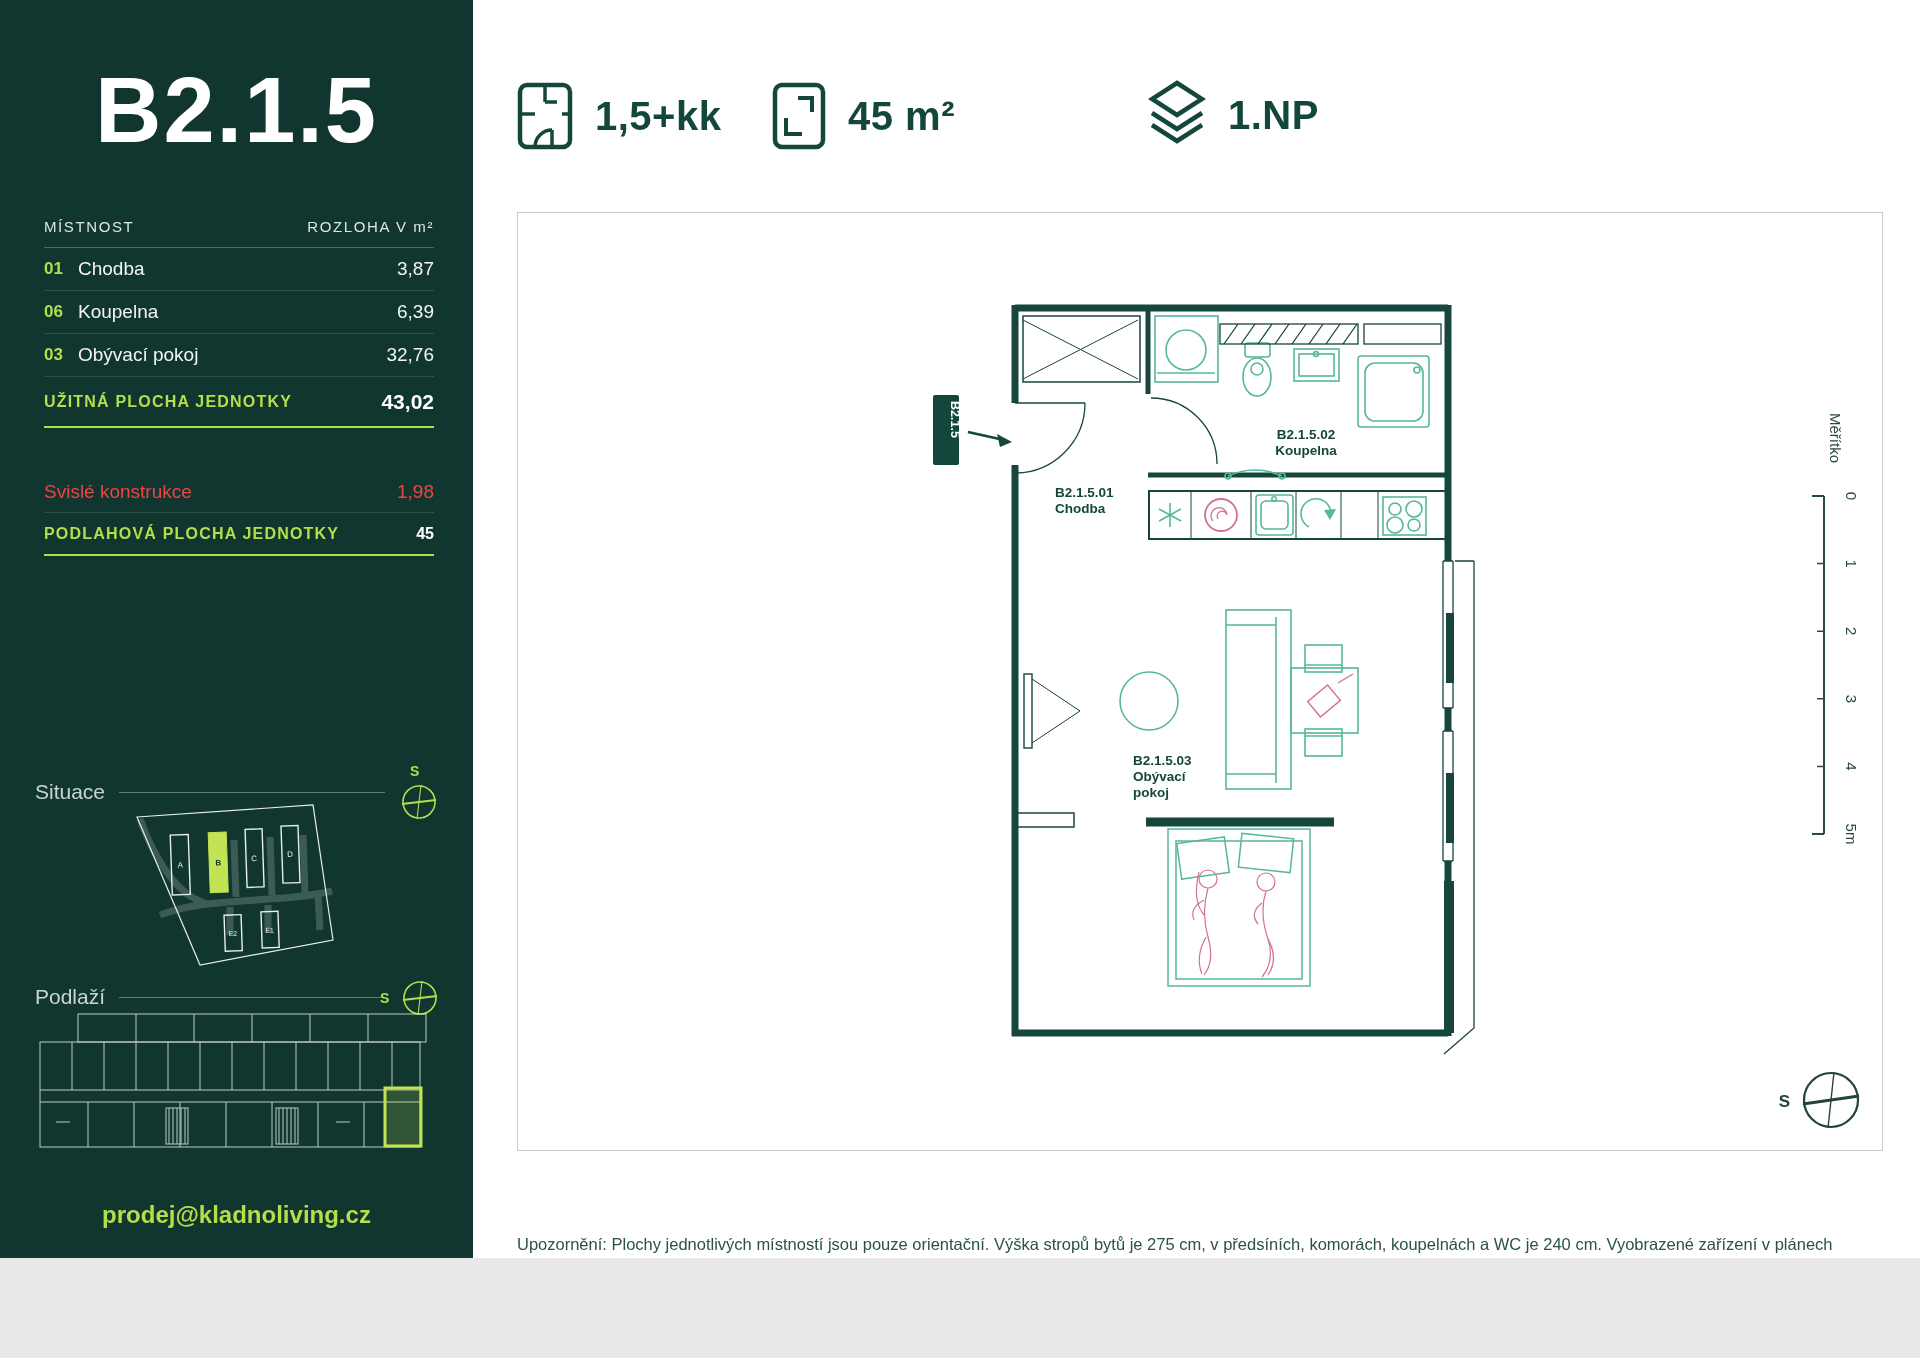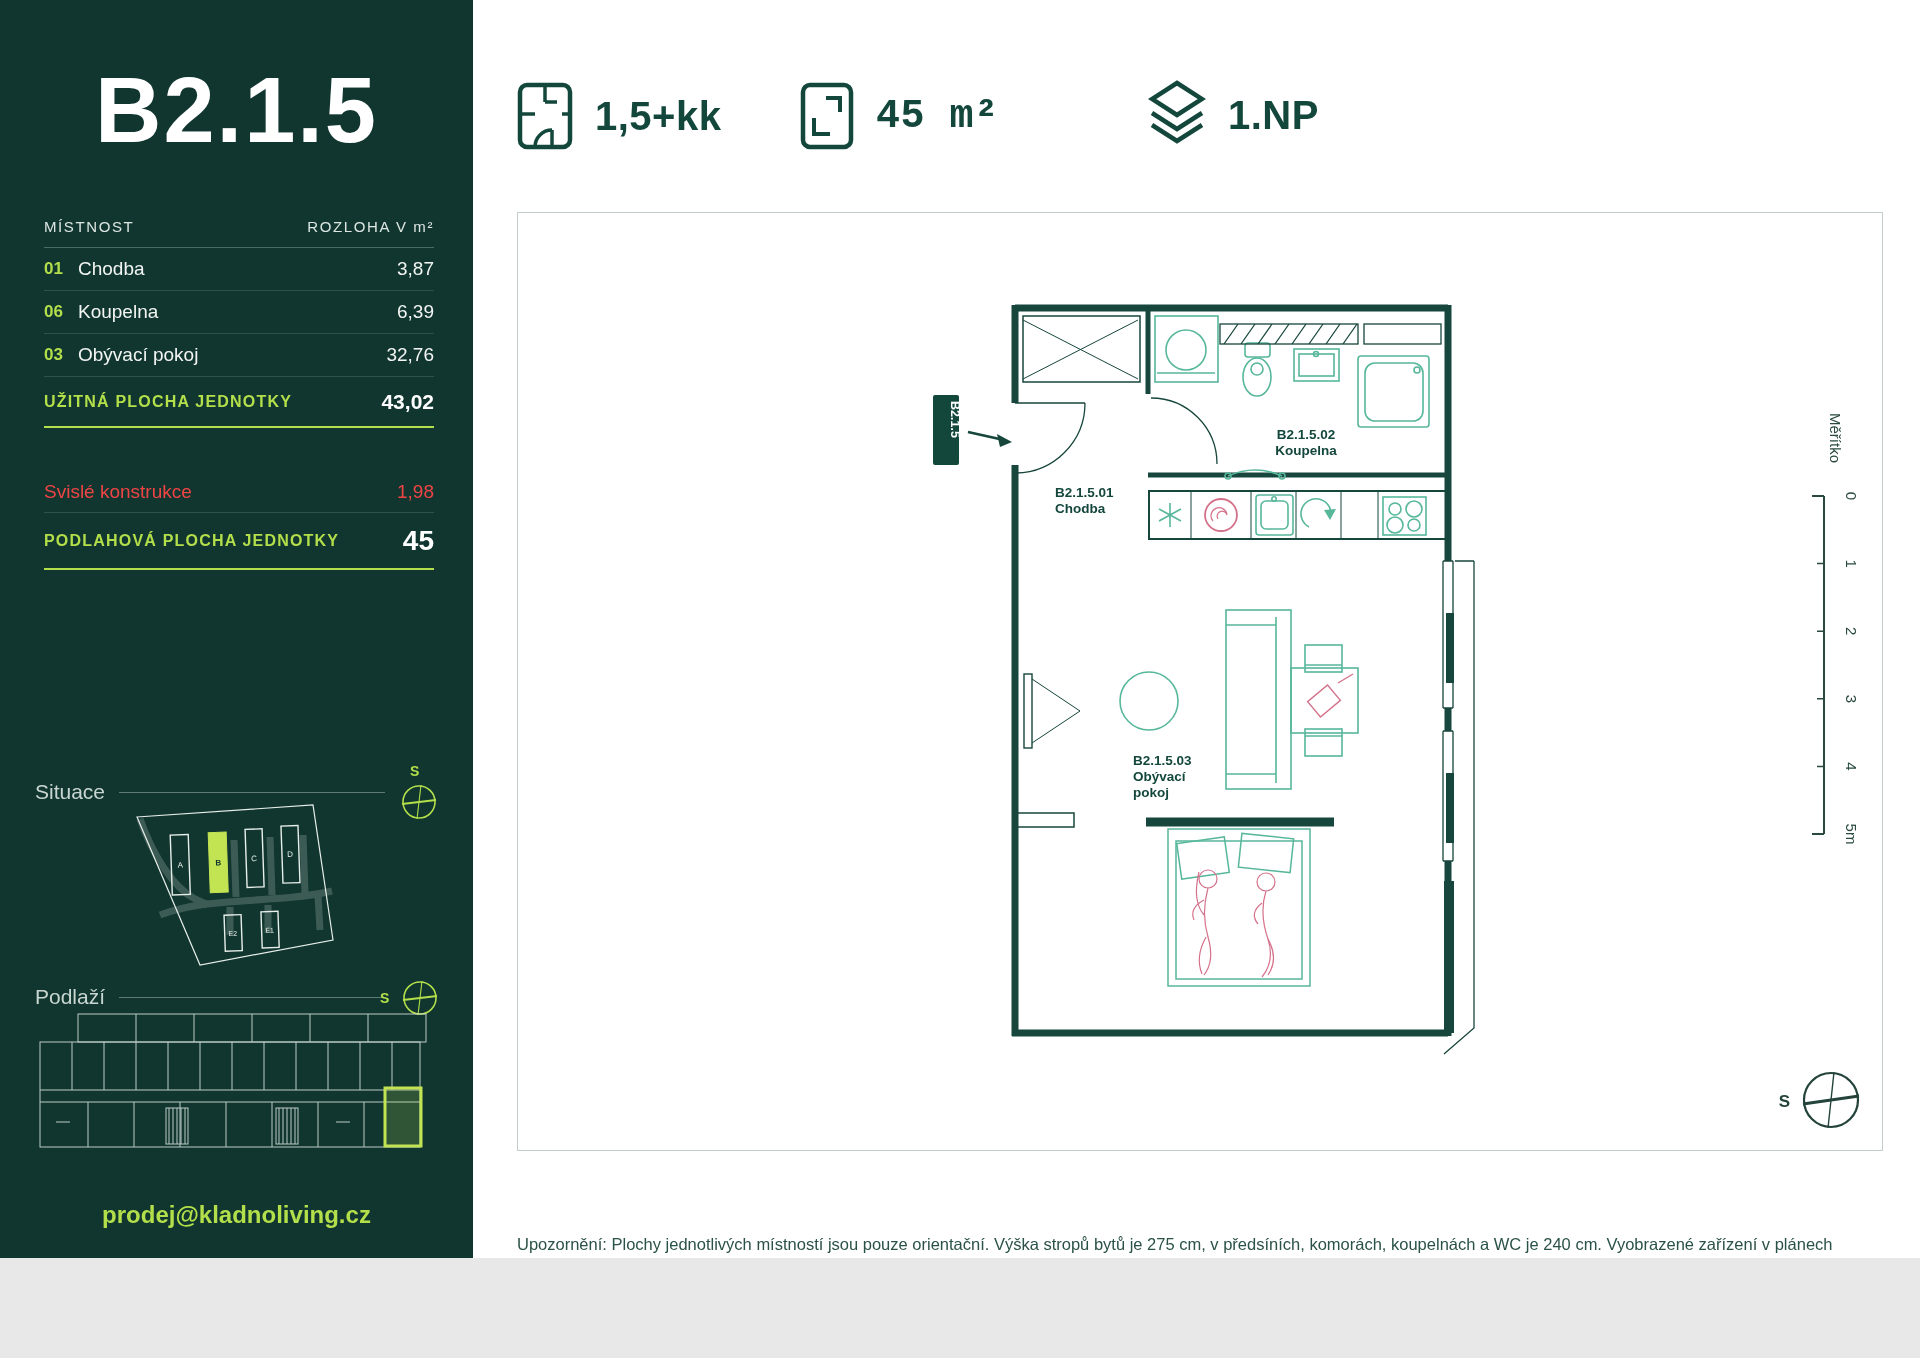--- a/index.html
+++ b/index.html
@@ -15,23 +15,23 @@
   .rt-row{display:flex;align-items:center;font-size:19px;padding:10px 0;border-bottom:1px solid #2c5349;}
   .rt-num{color:#b3df4a;font-weight:bold;font-size:17px;width:34px;}
   .rt-name{color:#f2f5f2;}
   .rt-val{margin-left:auto;color:#f2f5f2;}
   .rt-total{display:flex;align-items:center;padding:13px 0 12px 0;border-bottom:2px solid #b3df4a;}
   .rt-total .lbl{color:#b3df4a;font-weight:bold;font-size:16px;letter-spacing:1.2px;}
   .rt-total .val{margin-left:auto;color:#ffffff;font-weight:bold;font-size:21px;}
   .rt-gray{display:flex;align-items:center;font-size:19px;color:#ef4444;
       margin-top:44px;padding:9px 0;border-bottom:1px solid #2c5349;}
   .rt-gray .val{margin-left:auto;}
-  .rt-floor{display:flex;align-items:center;padding:12px 0 11px 0;border-bottom:2px solid #b3df4a;}
+  .rt-floor{display:flex;align-items:flex-end;padding:12px 0 11px 0;border-bottom:2px solid #b3df4a;}
   .rt-floor .lbl{color:#b3df4a;font-weight:bold;font-size:16px;letter-spacing:1.2px;}
-  .rt-floor .val{margin-left:auto;color:#ffffff;font-weight:bold;font-size:28px;}
+  .rt-floor .val{margin-left:auto;color:#ffffff;font-weight:bold;font-size:16px;}
   .section-head{position:absolute;left:35px;display:flex;align-items:center;color:#c9d6d0;
       font-size:21px;width:350px;}
   .section-head .rule{flex:1;height:1px;background:#5e7a72;margin-left:14px;}
   .mini-compass{position:absolute;}
   .contact{position:absolute;left:0;width:100%;text-align:center;}
   .contact .phone{color:#b3df4a;font-weight:bold;font-size:24px;letter-spacing:0.5px;}
   .contact .email{color:#b3df4a;font-weight:bold;font-size:24px;margin-top:9px;}
   .contact .web{color:#ffffff;font-weight:bold;font-size:24px;margin-top:40px;letter-spacing:0.5px;}
   
   .spec{position:absolute;display:flex;align-items:center;color:#14473c;}
@@ -164,21 +164,21 @@
 
   <div class="spec" style="left:517px;top:82px;">
     <svg width="56" height="68" viewBox="0 0 56 68">
       <rect x="3" y="3" width="50" height="62" rx="7" fill="none" stroke="#14473c" stroke-width="4.5"></rect>
       <path d="M28,3 V20 M28,20 H40 M3,32 H18 M45,32 H53" stroke="#14473c" stroke-width="3.5" fill="none"></path>
       <path d="M18,65 A17,17 0 0 1 35,48 M35,48 V65" stroke="#14473c" stroke-width="3.5" fill="none"></path>
     </svg>
     <span class="txt">1,5+kk</span>
   </div>
 
-  <div class="spec" style="left:800px;top:82px;font-family:Liberation Mono, monospace;">
+  <div class="spec" style="left:772px;top:82px;">
     <svg width="54" height="68" viewBox="0 0 54 68">
       <rect x="3" y="3" width="48" height="62" rx="7" fill="none" stroke="#14473c" stroke-width="4.5"></rect>
       <path d="M14,36 V52 H30" stroke="#14473c" stroke-width="4" fill="none"></path>
       <path d="M26,16 H40 V30" stroke="#14473c" stroke-width="4" fill="none"></path>
     </svg>
     <span class="txt">45 m²</span>
   </div>
 
   <div class="spec" style="left:1148px;top:80px;">
     <svg width="58" height="70" viewBox="0 0 58 70">

